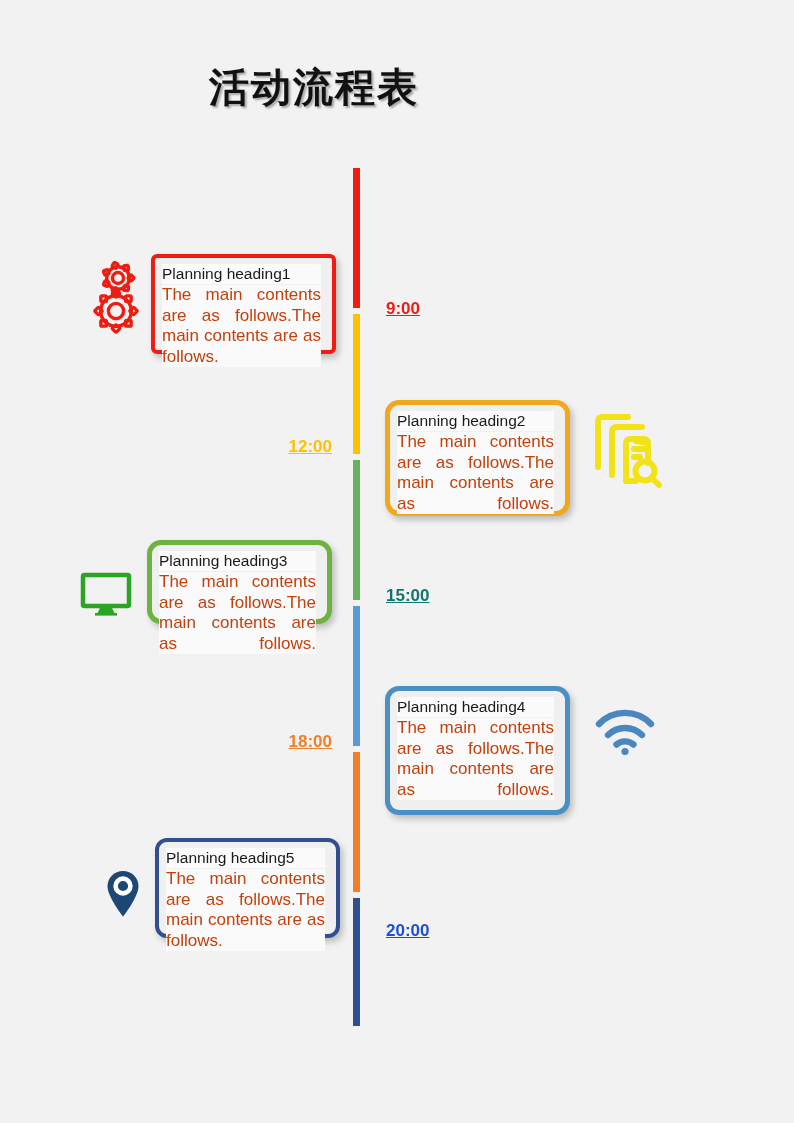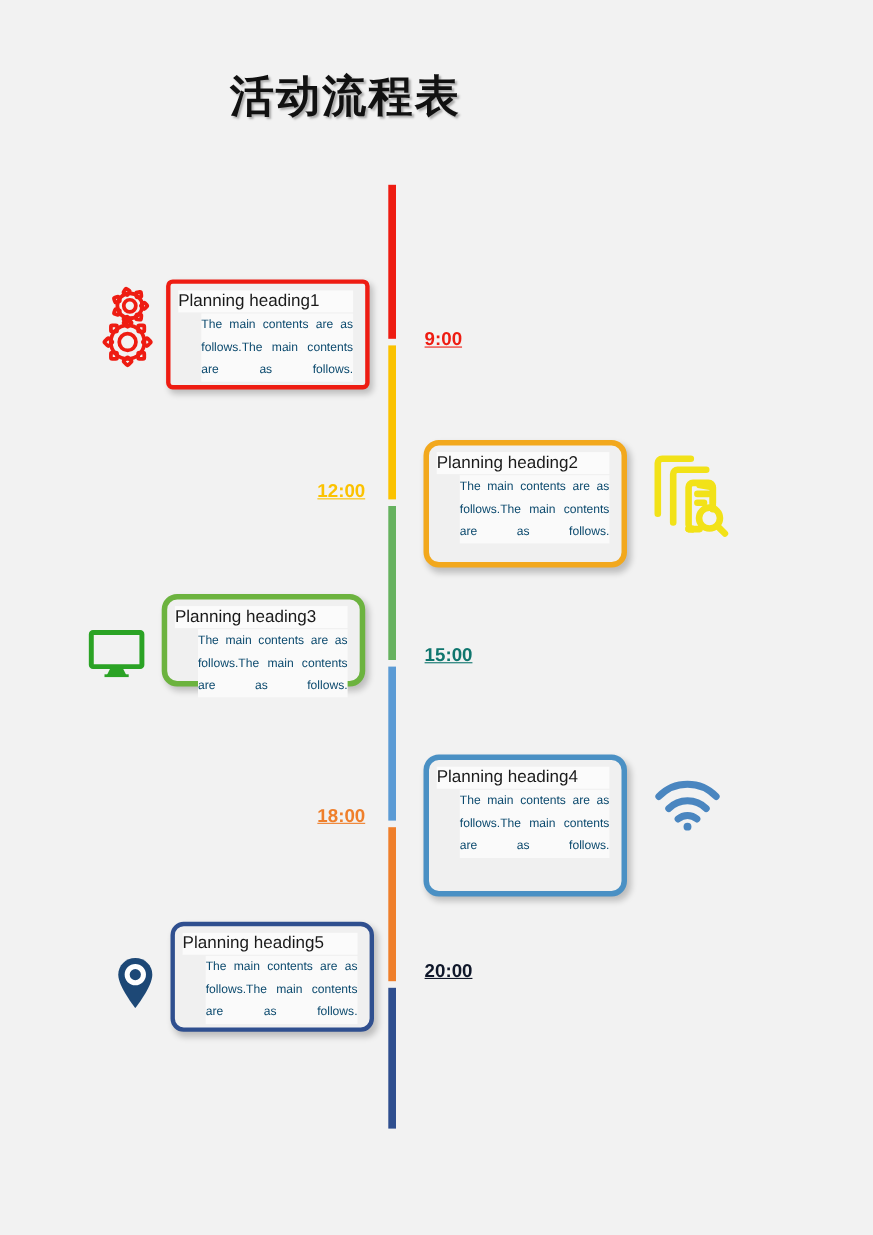--- a/index.html
+++ b/index.html
@@ -71,27 +71,26 @@
   }
   .card-heading {
     font-size: 15.5px;
     color: #1a1a1a;
     background: #fbfbfb;
     line-height: 20px;
     white-space: nowrap;
     margin-bottom: 1px;
   }
   .card-body {
-    font-size: 11px;
-    color: #0c4a6e;
+    font-size: 17px;
+    color: #c2410c;
     line-height: 20.5px;
     text-align: justify;
     text-align-last: justify;
     background: #fafafa;
-    margin-left: 21px;
   }
 
   
   .icon {
     position: absolute;
   }
 </style>
 </head>
 <body style="background: rgb(242, 242, 242);">
 
@@ -104,21 +103,21 @@
     <div class="axis-segment" style="background: rgb(91, 155, 213); top: 438px; height: 140px;"></div>
     <div class="axis-segment" style="background: rgb(239, 127, 43); top: 584px; height: 140px;"></div>
     <div class="axis-segment" style="background: rgb(47, 79, 143); top: 730px; height: 128px;"></div>
   </div>
 
 <div id="time-labels">
     <div class="time-label right-side" style="color: rgb(238, 28, 18); top: 299px;">9:00</div>
     <div class="time-label left-side" style="color: rgb(251, 194, 0); top: 437px;">12:00</div>
     <div class="time-label right-side" style="color: #0f766e; top: 586px;">15:00</div>
     <div class="time-label left-side" style="color: rgb(239, 127, 43); top: 732px;">18:00</div>
-    <div class="time-label right-side" style="color: #0f172a; top: 873px;">20:00</div>
+    <div class="time-label right-side" style="color: #1d4ed8; top: 921px;">20:00</div>
   </div>
 
 <div id="cards-layer">
     <div class="card" style="left: 151px; top: 254px; height: 100px; border-color: rgb(238, 28, 18); border-width: 4px; border-radius: 6px;">
       <div class="card-heading">Planning heading1</div>
       <div class="card-body">The main contents are as follows.The main contents are as follows.</div>
     </div>
     <div class="icon" style="left: 92px; top: 258px;"><svg width="52" height="78" viewBox="0 0 52 78">
         <g fill="none" stroke="#ee1c12" stroke-width="3.4" stroke-linejoin="round">
           <rect x="36.70" y="17.70" width="4.6" height="4.6" rx="1.2" transform="rotate(45.0 39.00 20.00)"></rect>

